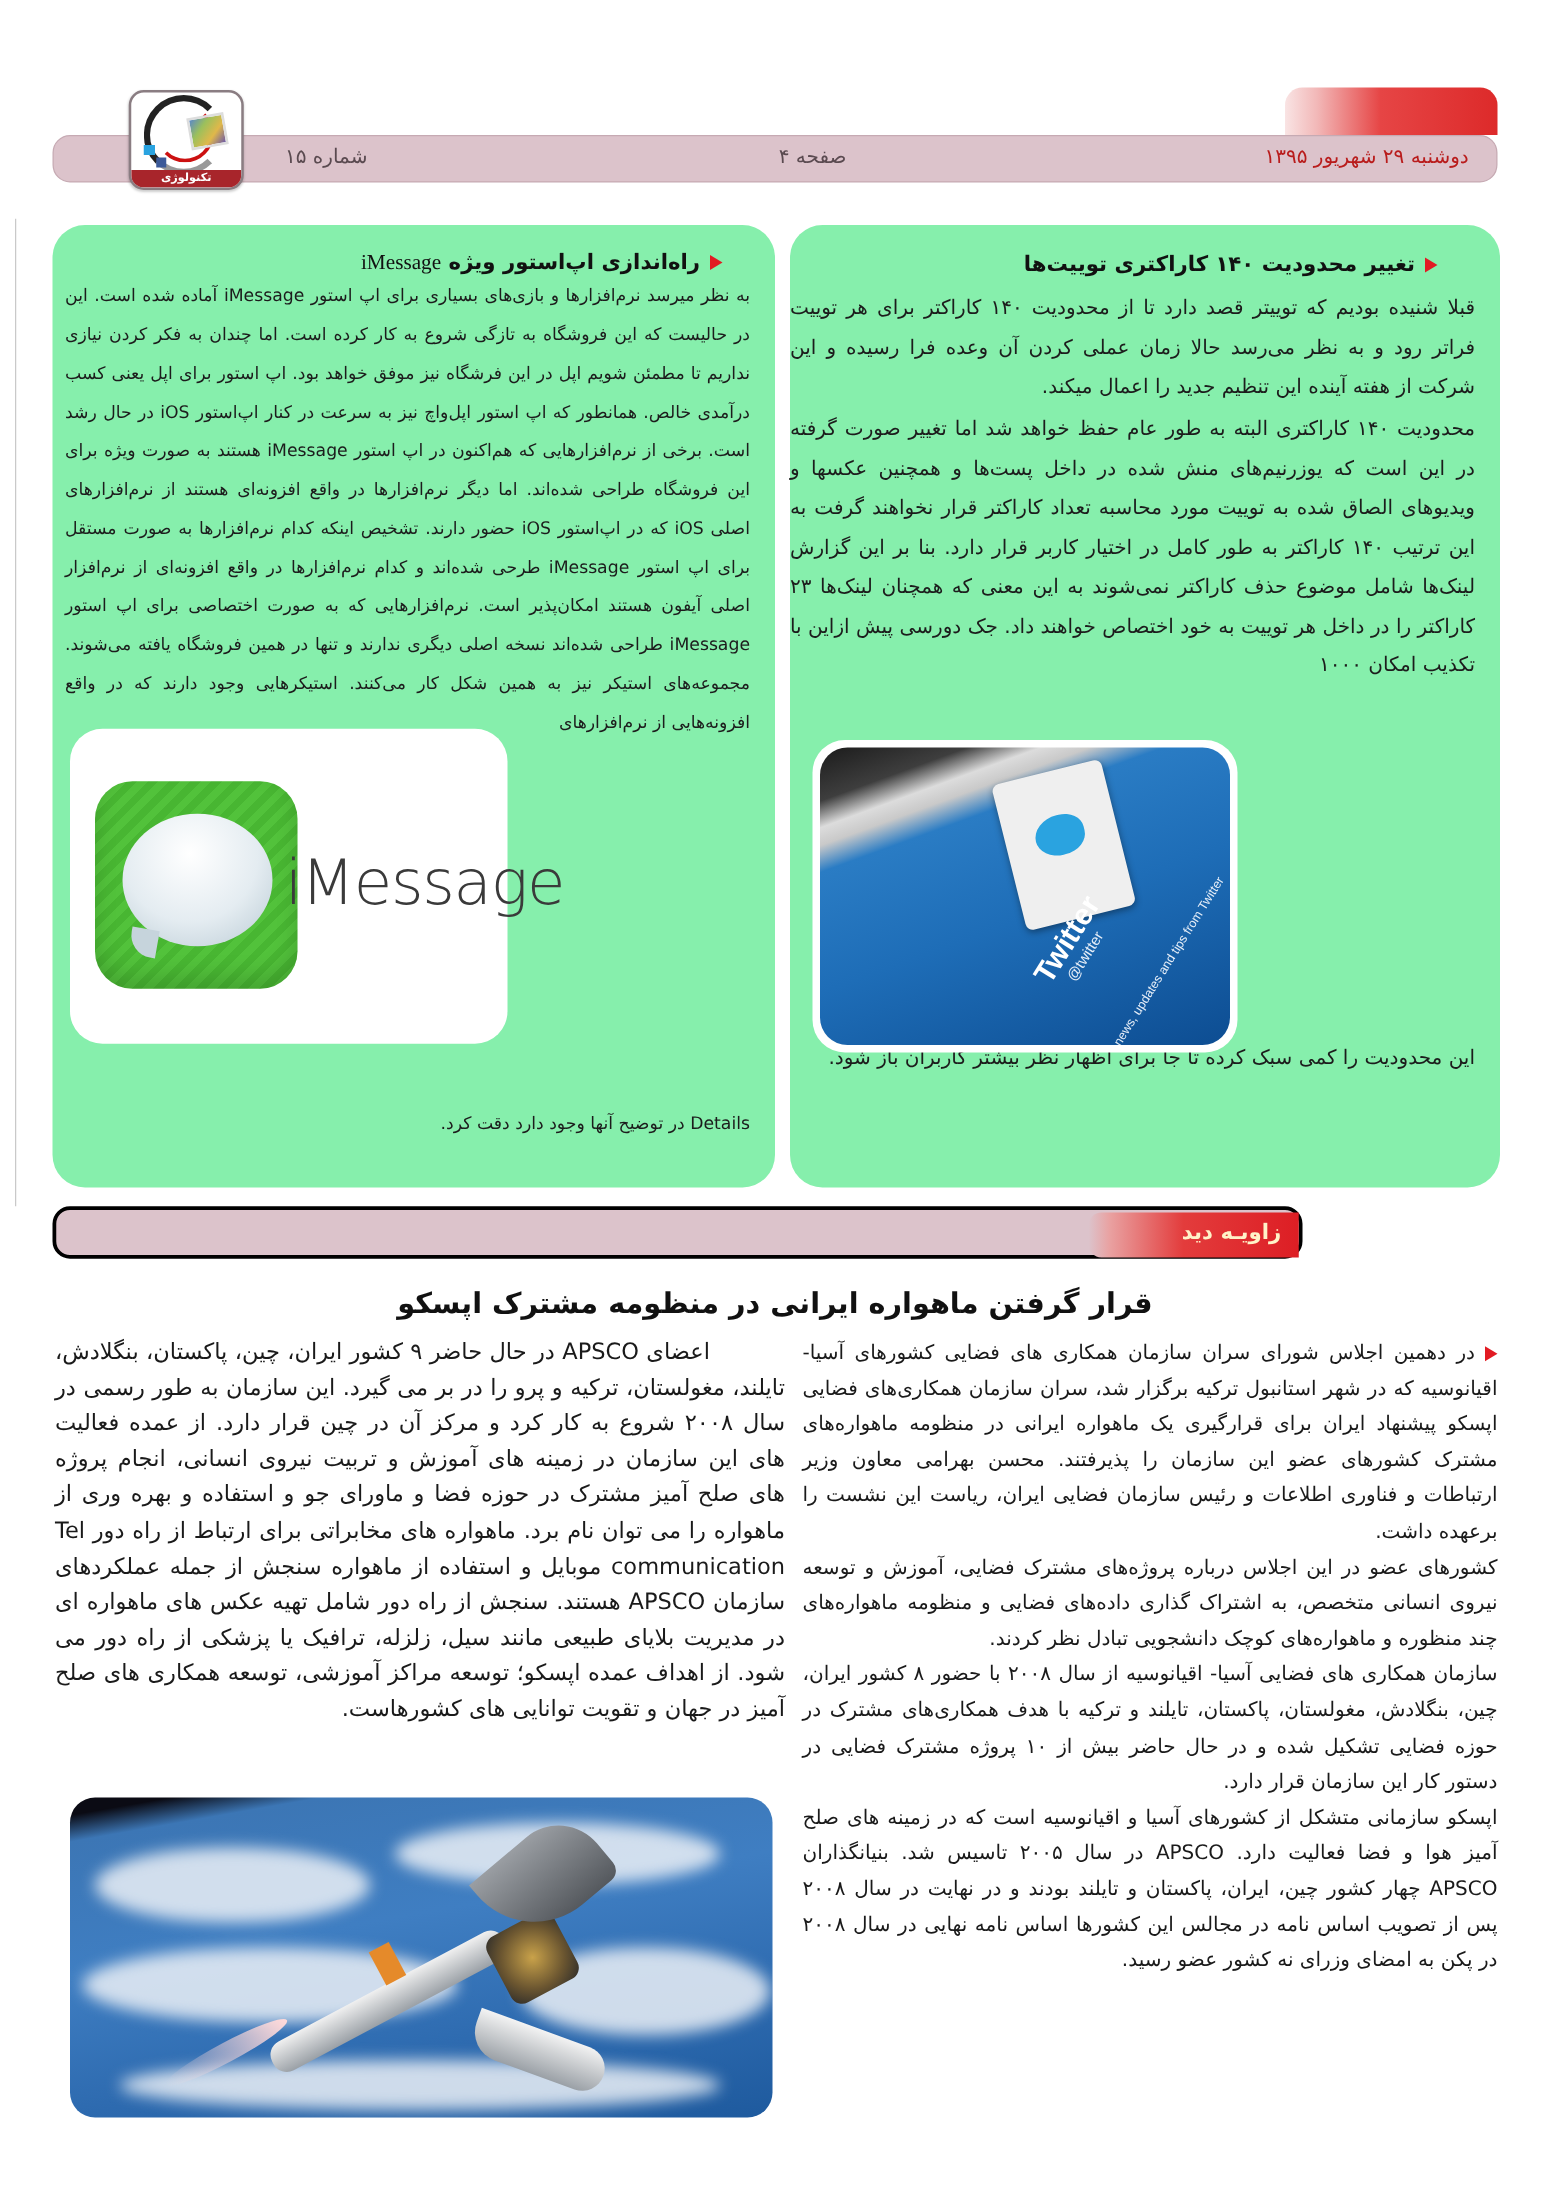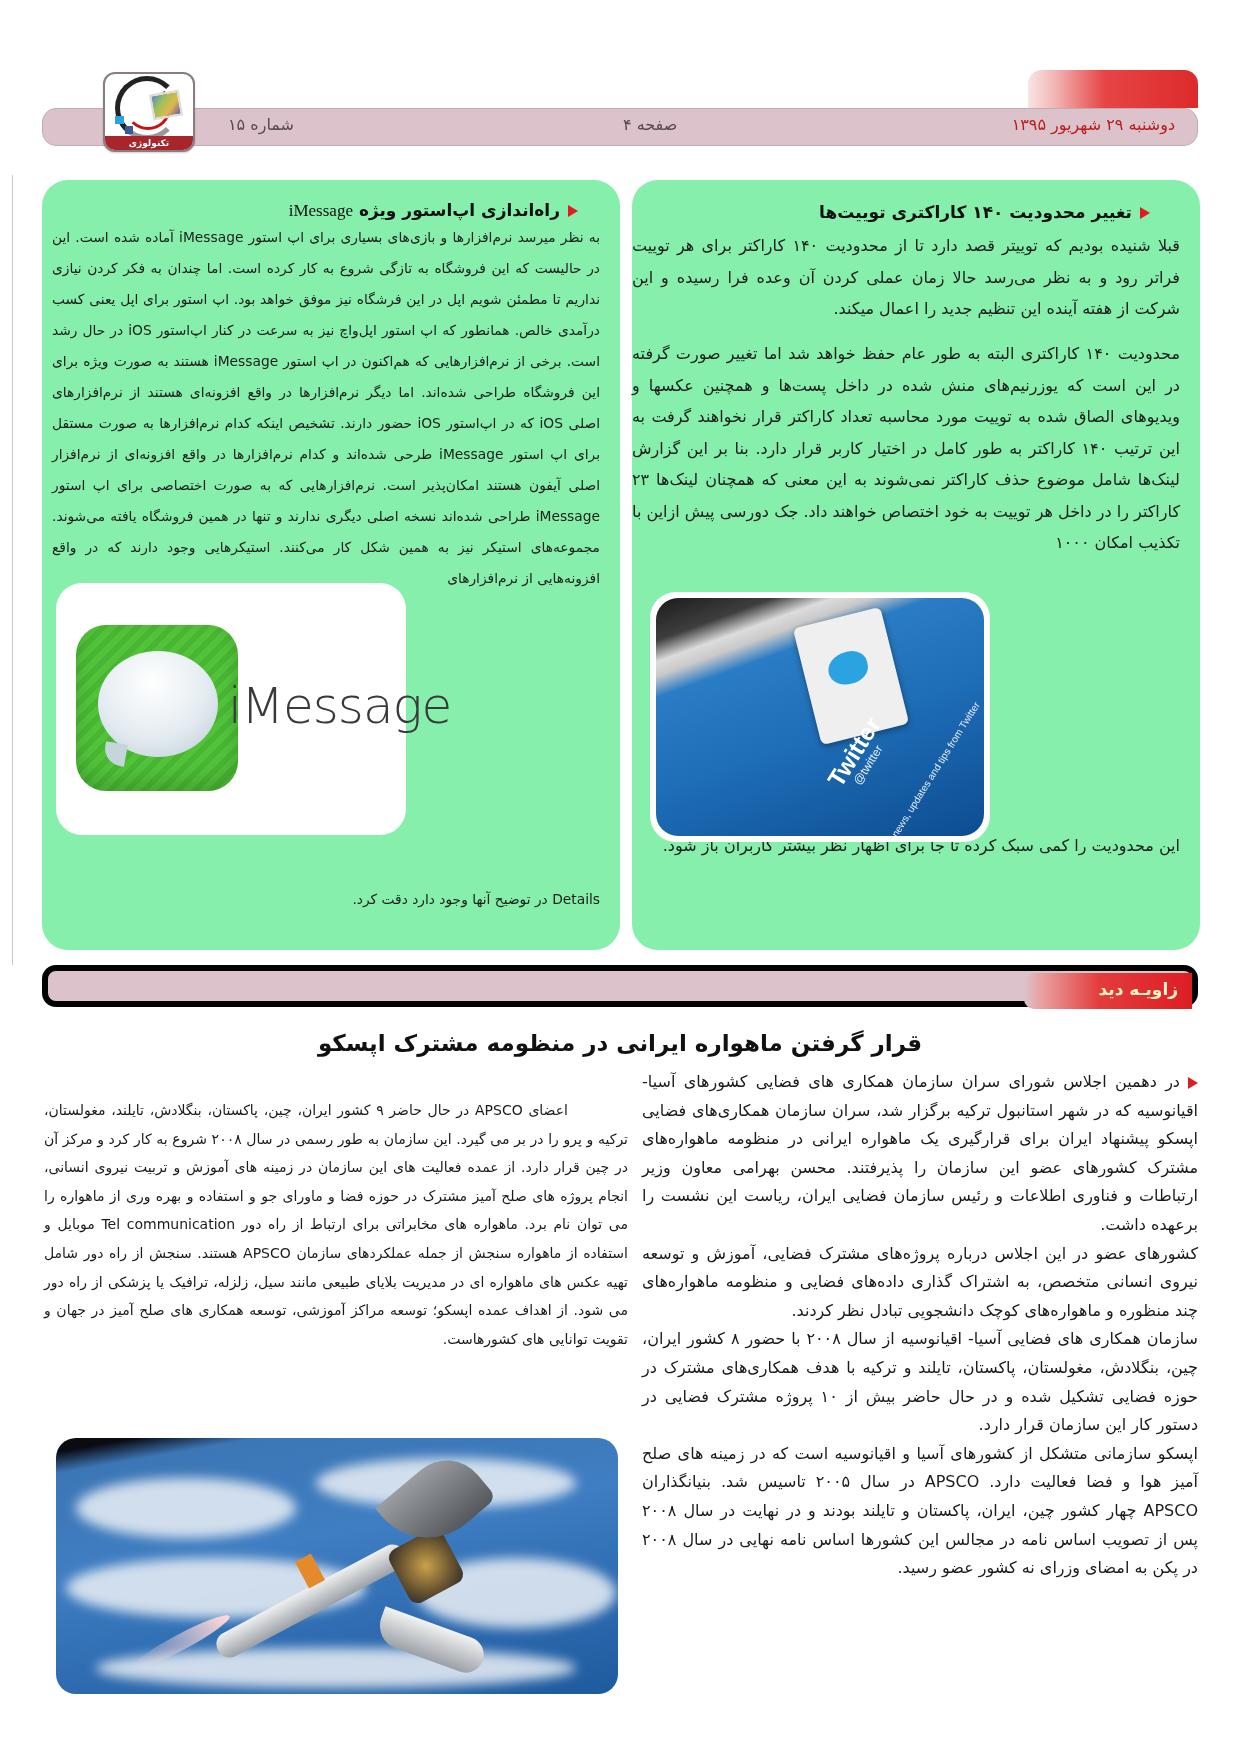--- a/index.html
+++ b/index.html
@@ -34,21 +34,21 @@
   .panel-left { left: 42px; top: 180px; width: 578px; height: 770px; }
 
   .article-title { font-weight: bold; font-size: 17px; color: #111; white-space: nowrap; }
   .arrow { display: inline-block; width: 0; height: 0; border-top: 6px solid transparent; border-bottom: 6px solid transparent; border-left: 10px solid #e21b23; margin-left: 8px; vertical-align: middle; }
 
   .body-text { font-size: 16px; line-height: 31.5px; text-align: justify; color: #1c1c1c; }
   .body-text-small { font-size: 13.8px; line-height: 31px; text-align: justify; color: #1c1c1c; }
 
   .tw-title { position: absolute; right: 50px; top: 22px; }
   .tw-p1 { position: absolute; right: 20px; top: 50px; width: 548px; }
-  .tw-p2 { position: absolute; right: 20px; top: 158px; width: 548px; margin-left: 36px; }
+  .tw-p2 { position: absolute; right: 20px; top: 147px; width: 548px; margin-left: 36px; }
   .tw-p3 { position: absolute; right: 20px; top: 398px; width: 185px; }
   .tw-p4 { position: absolute; right: 20px; top: 650px; width: 548px; }
 
   .twitter-img { position: absolute; left: 18px; top: 412px; width: 340px; height: 250px; border-radius: 26px; background: #fff; padding: 6px; }
   .twitter-img .inner { position: relative; width: 100%; height: 100%; border-radius: 22px; overflow: hidden;
     background: linear-gradient(160deg, #1b1b1b 0%, #3e3e3e 12%, #dcdcdc 18%, #c9c9c9 22%, #2a7cc4 28%, #1e6db7 55%, #0d4d92 100%); }
   .twitter-img .card { position: absolute; left: 150px; top: 18px; width: 90px; height: 120px; background: #efefef; border-radius: 6px; transform: rotate(-14deg); box-shadow: 0 2px 6px rgba(0,0,0,0.4); }
   .twitter-img .bird { position: absolute; left: 172px; top: 54px; width: 40px; height: 32px; background: #2aa3e0; border-radius: 55% 45% 50% 50%; transform: rotate(-14deg); }
   .twitter-img .brand { position: absolute; left: 160px; top: 140px; color: #fff; font-weight: bold; font-size: 24px; transform: rotate(-58deg); direction: ltr; font-family: "Liberation Sans", sans-serif; }
   .twitter-img .handle { position: absolute; left: 190px; top: 160px; color: #e6eef8; font-size: 12px; transform: rotate(-58deg); direction: ltr; font-family: "Liberation Sans", sans-serif; }
@@ -62,30 +62,30 @@
 
   .imessage-img { position: absolute; left: 14px; top: 403px; width: 350px; height: 252px; background: #fff; border-radius: 26px; }
   .imessage-img .icon { position: absolute; left: 20px; top: 42px; width: 162px; height: 166px; border-radius: 30px;
     background: repeating-linear-gradient(135deg, #52c23b 0 6px, #48b632 6px 12px); box-shadow: inset 0 -10px 18px rgba(0,0,0,0.15); }
   .imessage-img .bubble { position: absolute; left: 42px; top: 68px; width: 120px; height: 106px; border-radius: 50%;
     background: radial-gradient(circle at 45% 30%, #ffffff 0%, #e4ecf1 55%, #b8c9d3 100%); }
   .imessage-img .tail { position: absolute; left: 48px; top: 160px; width: 22px; height: 22px; background: #c6d4dc; border-radius: 0 0 0 18px; transform: rotate(10deg); }
   .imessage-img .word { position: absolute; left: 172px; top: 94px; font-family: "DejaVu Sans", sans-serif; font-size: 50px; color: #3a3a3a; direction: ltr; letter-spacing: -1px; font-weight: 300; }
 
   
-  .section-bar { position: absolute; left: 42px; top: 965px; width: 1156px; height: 42px; background: #dcc3cb; border-radius: 14px; border: 6px solid #000000; }
+  .section-bar { position: absolute; left: 42px; top: 965px; width: 1000px; height: 42px; background: #dcc3cb; border-radius: 14px; border: 3px solid #000000; }
   .section-bar .tab { position: absolute; right: 0; top: 2px; width: 168px; height: 36px; border-radius: 10px 0 0 10px;
     background: linear-gradient(to left, #dd1e24 0%, #e33c3c 55%, #e9a1a1 90%, #dcc3cb 100%); }
   .section-bar .tab span { position: absolute; right: 14px; top: 6px; font-size: 17px; font-weight: bold; color: #fff3c8; }
 
   .headline { position: absolute; left: 0; width: 1240px; top: 1030px; text-align: center; font-size: 23px; font-weight: bold; color: #111; }
 
   .ap-right { position: absolute; right: 42px; top: 1068px; width: 556px; font-size: 16px; line-height: 28.6px; text-align: justify; }
   .ap-right p { margin: 0; }
-  .ap-left { position: absolute; left: 44px; top: 1096px; width: 584px; font-size: 14px; line-height: 28.6px; text-align: justify; }
+  .ap-left { position: absolute; left: 44px; top: 1068px; width: 584px; font-size: 18px; line-height: 28.6px; text-align: justify; }
   .ap-left .lead { text-indent: 60px; }
 
   .rocket-img { position: absolute; left: 56px; top: 1438px; width: 562px; height: 256px; border-radius: 20px; overflow: hidden;
     background: linear-gradient(170deg, #0b0b14 0%, #0b0b14 4%, #3c76b5 10%, #3f7ec2 40%, #2e6bb0 70%, #1e5a9e 100%); }
   .rocket-img .cloud { position: absolute; border-radius: 50%; background: rgba(235,240,246,0.85); filter: blur(6px); }
   .rocket-img .body { position: absolute; left: 150px; top: 150px; width: 210px; height: 26px; background: linear-gradient(#f0f0f0, #9aa0a6); border-radius: 12px; transform: rotate(-28deg); }
   .rocket-img .ring { position: absolute; left: 245px; top: 118px; width: 18px; height: 30px; background: #e58a2a; transform: rotate(-28deg); }
   .rocket-img .flame { position: absolute; left: 70px; top: 196px; width: 110px; height: 16px; border-radius: 50%; background: linear-gradient(to left, #ffd9d9, rgba(255,180,200,0)); transform: rotate(-28deg); }
   .rocket-img .payload { position: absolute; left: 340px; top: 98px; width: 60px; height: 60px; background: radial-gradient(circle, #c9a24a 0%, #6a5530 60%, #2a2a2a 100%); border-radius: 10px; transform: rotate(-28deg); }
   .rocket-img .fairing1 { position: absolute; left: 330px; top: 30px; width: 100px; height: 70px; background: linear-gradient(#9a9ea3, #55595e); border-radius: 0 40px 10px 60px; transform: rotate(-40deg); }

